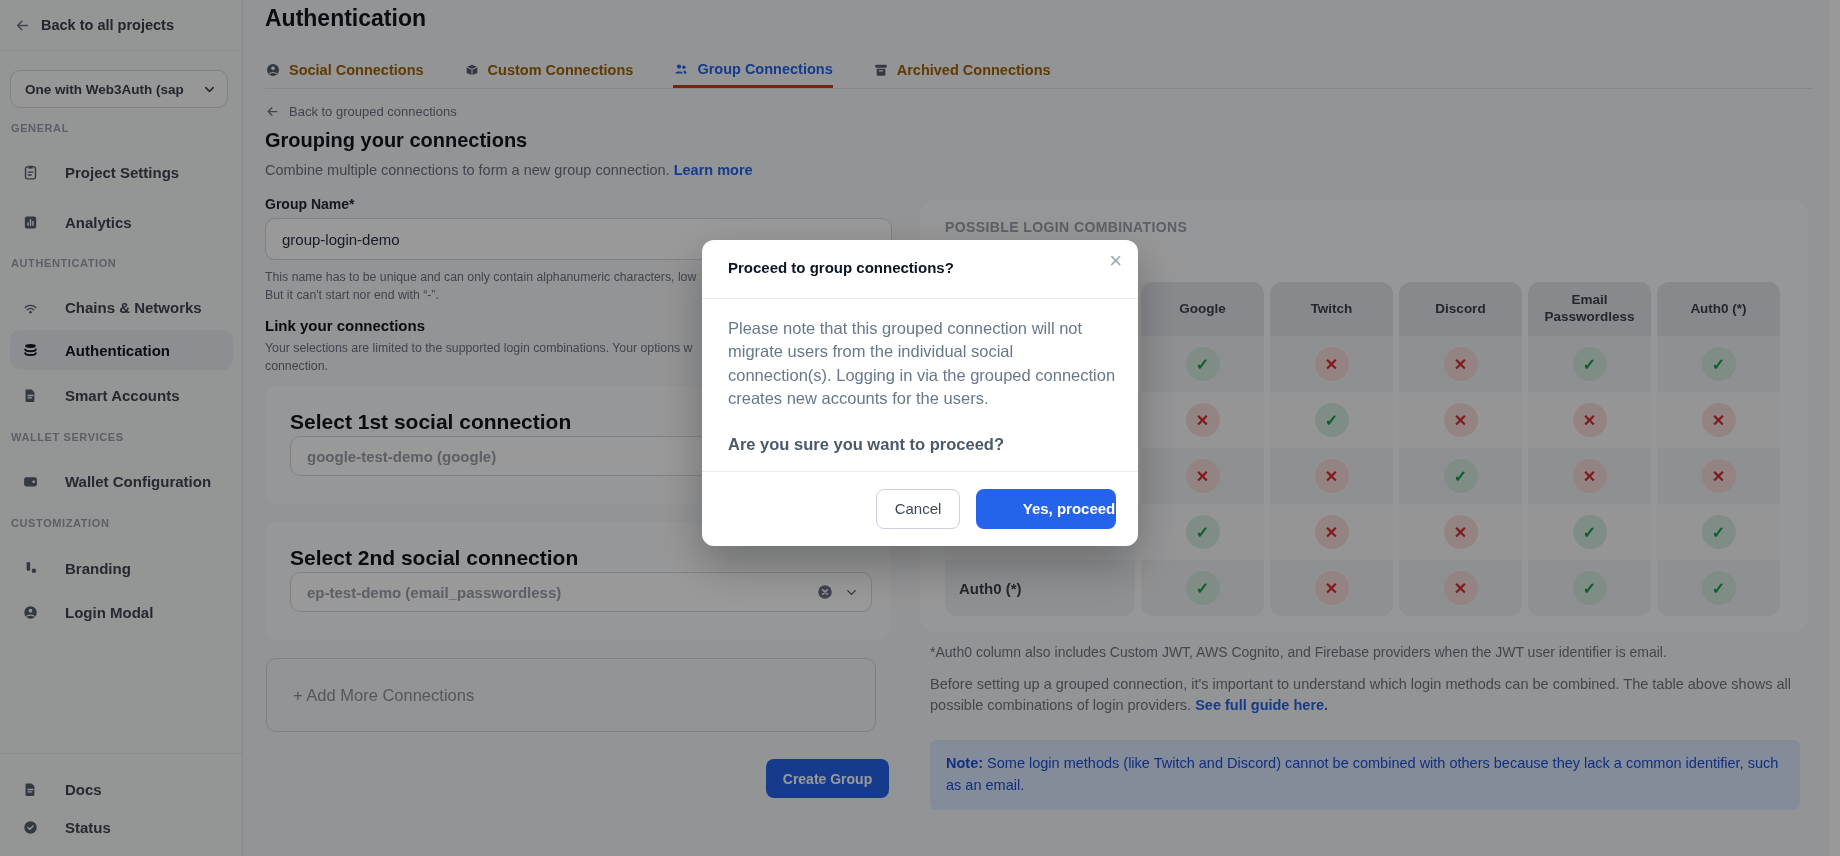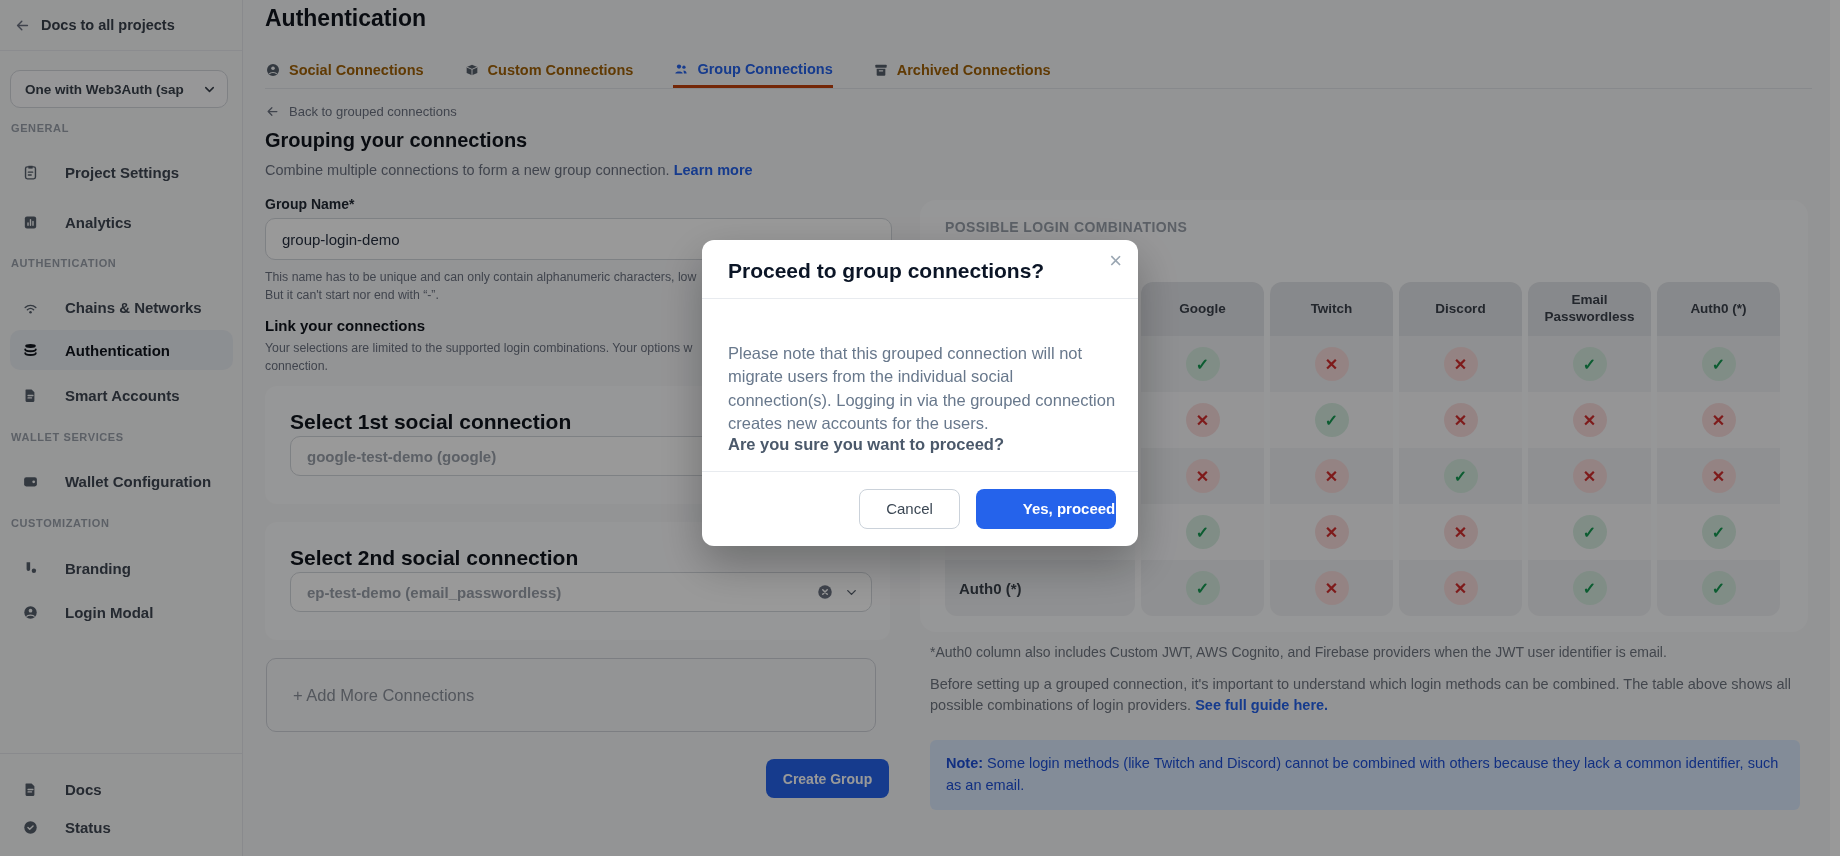--- a/index.html
+++ b/index.html
@@ -85,48 +85,48 @@
   #combo-guide { position:absolute; left:930px; top:674px; width:884px; font-size:14.5px;
     color:#6f7680; line-height:1.45; }
   #note-box { position:absolute; left:930px; top:740px; width:870px; border-radius:6px;
     background:#dbeafe; padding:13px 16px; font-size:14.5px; color:#1d4fd7; line-height:1.5; }
   #note-box b { font-weight:700; }
 
   
   #overlay { position:fixed; inset:0; background:rgba(0,0,0,.40); z-index:10; }
   #modal { position:fixed; left:702px; top:240px; width:436px; height:306px; background:#fff;
     border-radius:12px; box-shadow:0 18px 45px rgba(0,0,0,.28); z-index:20; }
-  #modal-title { position:absolute; left:26px; top:19px; font-size:21px; font-weight:800; color:#0b1526; }
+  #modal-title { position:absolute; left:26px; top:19px; font-size:15px; font-weight:800; color:#0b1526; }
   #modal-close { position:absolute; right:16px; top:10px; font-size:22px; color:#9aa6b2; cursor:pointer;
     background:none; border:none; font-family:inherit; line-height:1; }
   .modal-divider { position:absolute; left:0; width:100%; height:1px; background:#e8ebef; }
   #modal-body { position:absolute; left:26px; top:77px; width:390px; font-size:16.5px;
-    color:#68788c; line-height:1.42;margin-top:25px; }
+    color:#68788c; line-height:1.42; }
   #modal-question { position:absolute; left:26px; top:195px; font-size:16.5px; font-weight:700; color:#4b596b; }
   #modal-footer { position:absolute; left:0; top:231px; width:100%; height:75px; display:flex;
     align-items:center; justify-content:flex-end; gap:16px; padding-right:22px; }
-  #cancel-btn { width:101px; height:40px; border:1px solid #cbd2da; border-radius:8px; background:#fff;
+  #cancel-btn { width:84px; height:40px; border:1px solid #cbd2da; border-radius:8px; background:#fff;
     font-size:15px; color:#3b4754; font-family:inherit; cursor:pointer; }
   #confirm-btn { width:140px; height:40px; border:none; border-radius:8px; background:#2563eb;
     color:#ffffff; font-size:15px; font-weight:600; font-family:inherit; cursor:pointer;padding-left:46px; }
 
   #scroll-track { position:absolute; right:0; top:0; width:10px; height:856px; background:#ffffff; }
   svg { display:block; }
 </style>
 </head>
 <body>
 
 <div id="sidebar">
   <div id="back-row">
     <span class="arr">
       <svg width="17" height="17" viewBox="0 0 24 24">
           <path d="M19 12H5m6 6-6-6 6-6" fill="none" stroke="currentColor" stroke-width="2" stroke-linecap="round" stroke-linejoin="round"></path>
         </svg>
     </span>
-    <span>Docs to all projects</span>
+    <span>Back to all projects</span>
   </div>
 
   <div id="project-dd">
     <span class="txt">One with Web3Auth (sap</span>
     <span style="color:#39414c">
       <svg width="15" height="15" viewBox="0 0 24 24">
           <path d="m6 9 6 6 6-6" fill="none" stroke="currentColor" stroke-width="2.4" stroke-linecap="round" stroke-linejoin="round"></path>
         </svg>
     </span>
   </div>

